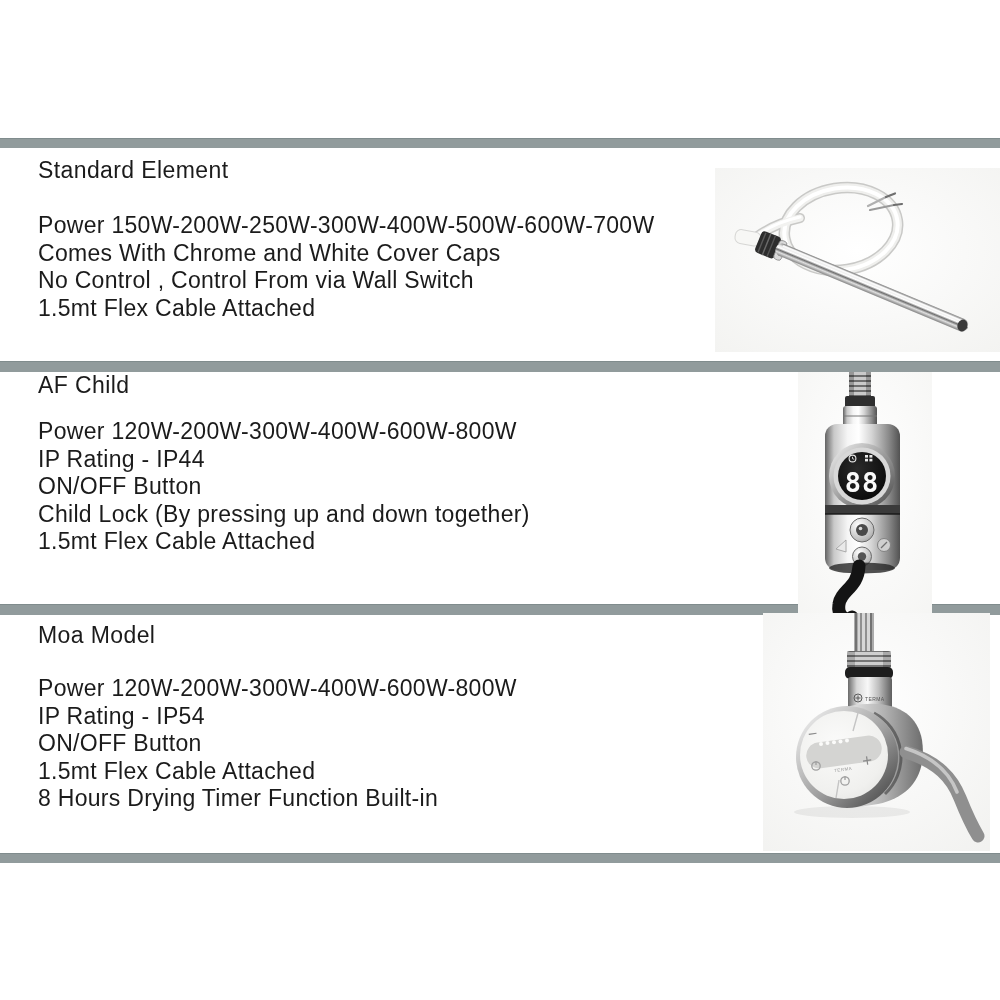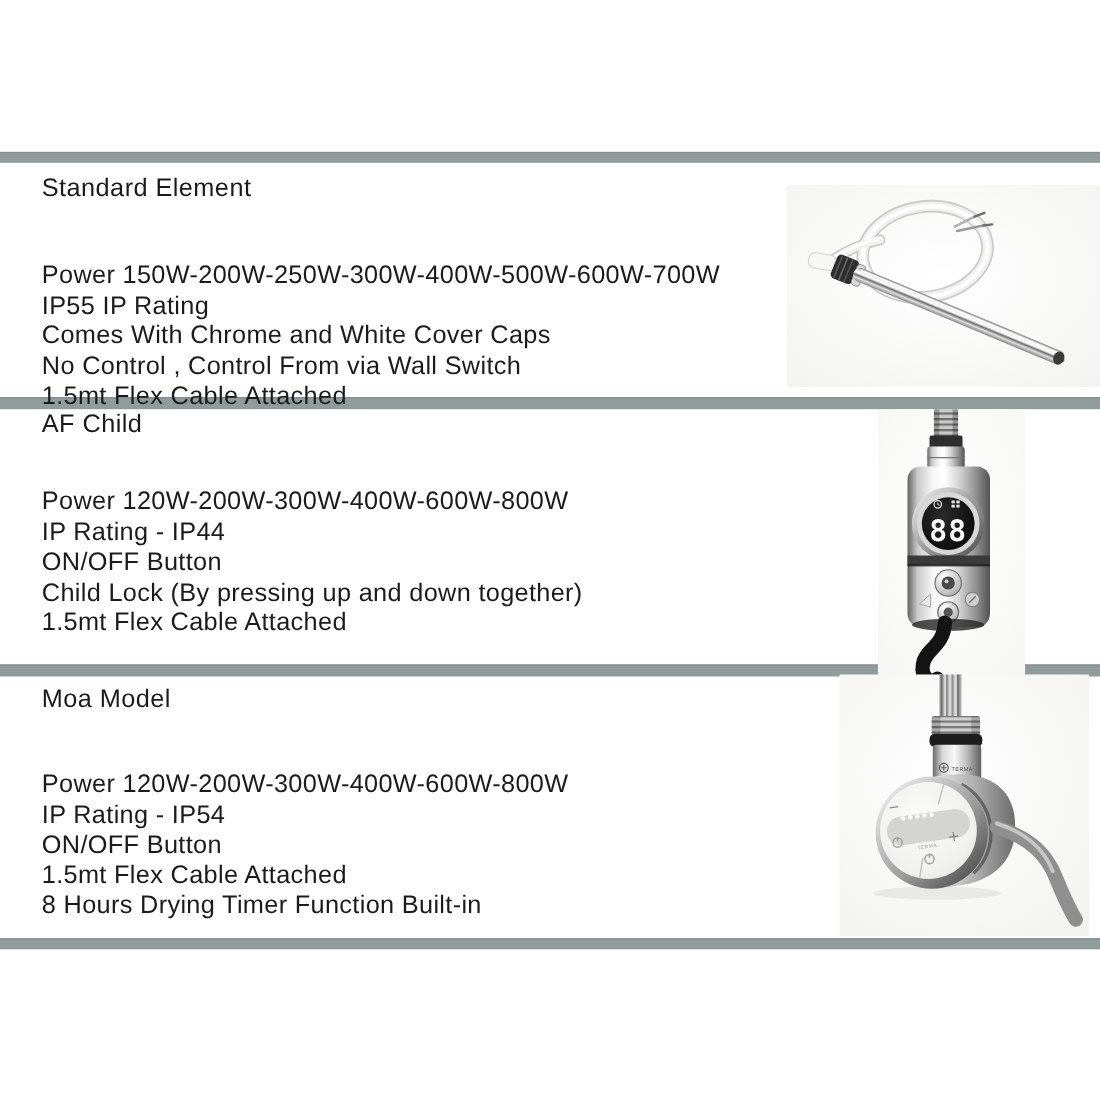--- a/index.html
+++ b/index.html
@@ -8,41 +8,40 @@
     font-family:"Liberation Sans", sans-serif;
     position:relative;overflow:hidden;
   }
   .canvas{position:absolute;inset:0;width:1000px;height:1000px;background:#ffffff;}
   .divider{position:absolute;left:0;width:1000px;background:#919b9c;box-shadow:inset 0 1px 0 #808c8d;}
   .sec-title{
     position:absolute;left:38px;margin:0;
     font-size:23px;line-height:28px;font-weight:400;color:#1b1b1b;
     letter-spacing:0.4px;white-space:nowrap;
   }
-  .spec-lines{position:absolute;left:38px;width:720px;margin-top:24px;}
+  .spec-lines{position:absolute;left:38px;width:720px;}
   .spec-line{
     font-size:23px;line-height:27.5px;color:#1b1b1b;
     letter-spacing:0.3px;white-space:nowrap;
   }
   .photo{position:absolute;}
 </style>
 </head>
 <body>
 
 <div class="canvas">
 
   <div class="divider" style="top:138px;height:10px;"></div>
   <div class="divider" style="top:361px;height:11px;"></div>
   <div class="divider" style="top:604px;height:11px;"></div>
   <div class="divider" style="top:853px;height:10px;"></div>
 
   <h2 class="sec-title" style="top:156px">Standard Element</h2>
   <div class="spec-lines" style="top:212px">
     <div class="spec-line">Power 150W-200W-250W-300W-400W-500W-600W-700W</div>
-    <div class="spec-line">IP55 IP Rating</div>
     <div class="spec-line">Comes With Chrome and White Cover Caps</div>
     <div class="spec-line">No Control , Control From via Wall Switch</div>
     <div class="spec-line">1.5mt Flex Cable Attached</div>
   </div>
 
   <svg class="photo" style="left:715px;top:168px" width="285" height="184" viewBox="715 168 285 184">
     <defs>
       <radialGradient id="pbg1" cx="0.5" cy="0.45" r="0.75">
         <stop offset="0" stop-color="#ffffff"></stop>
           <stop offset="1" stop-color="#f3f3f1"></stop>

